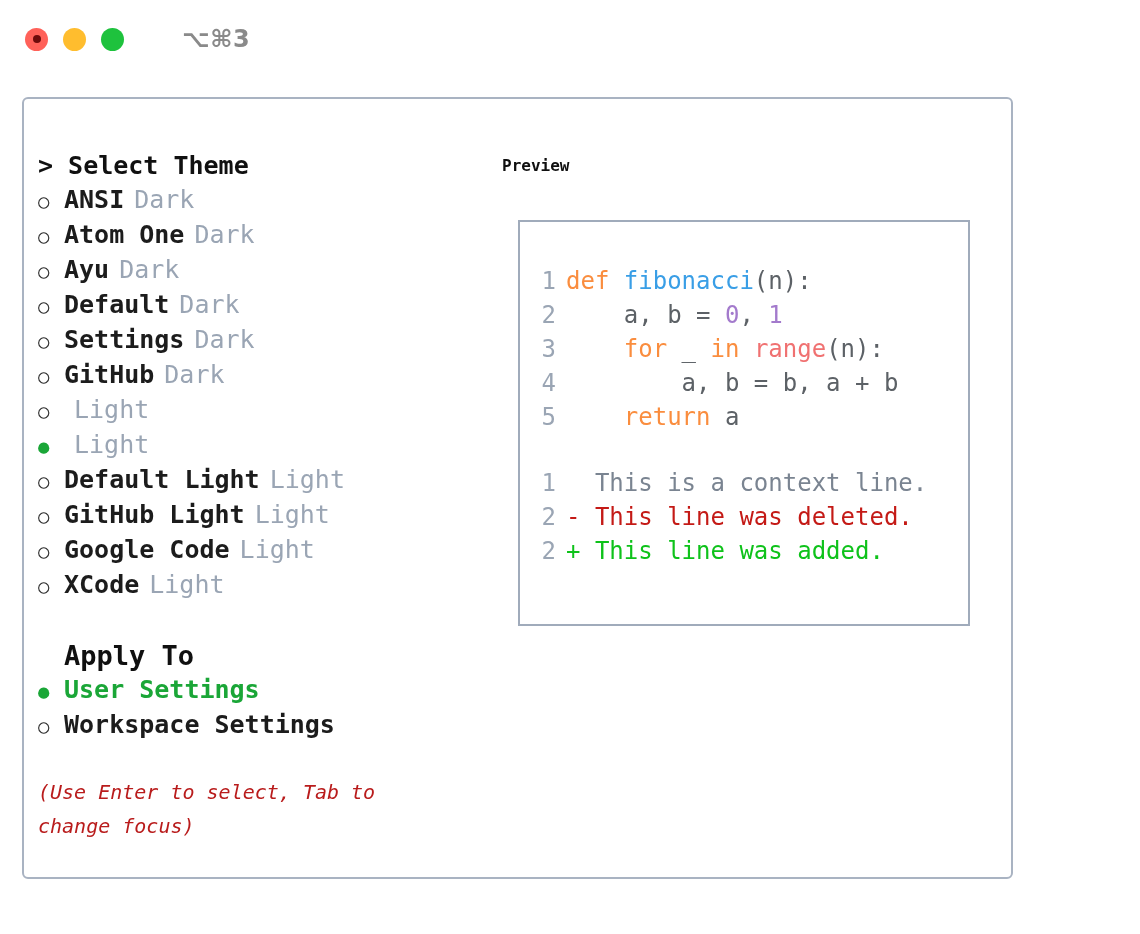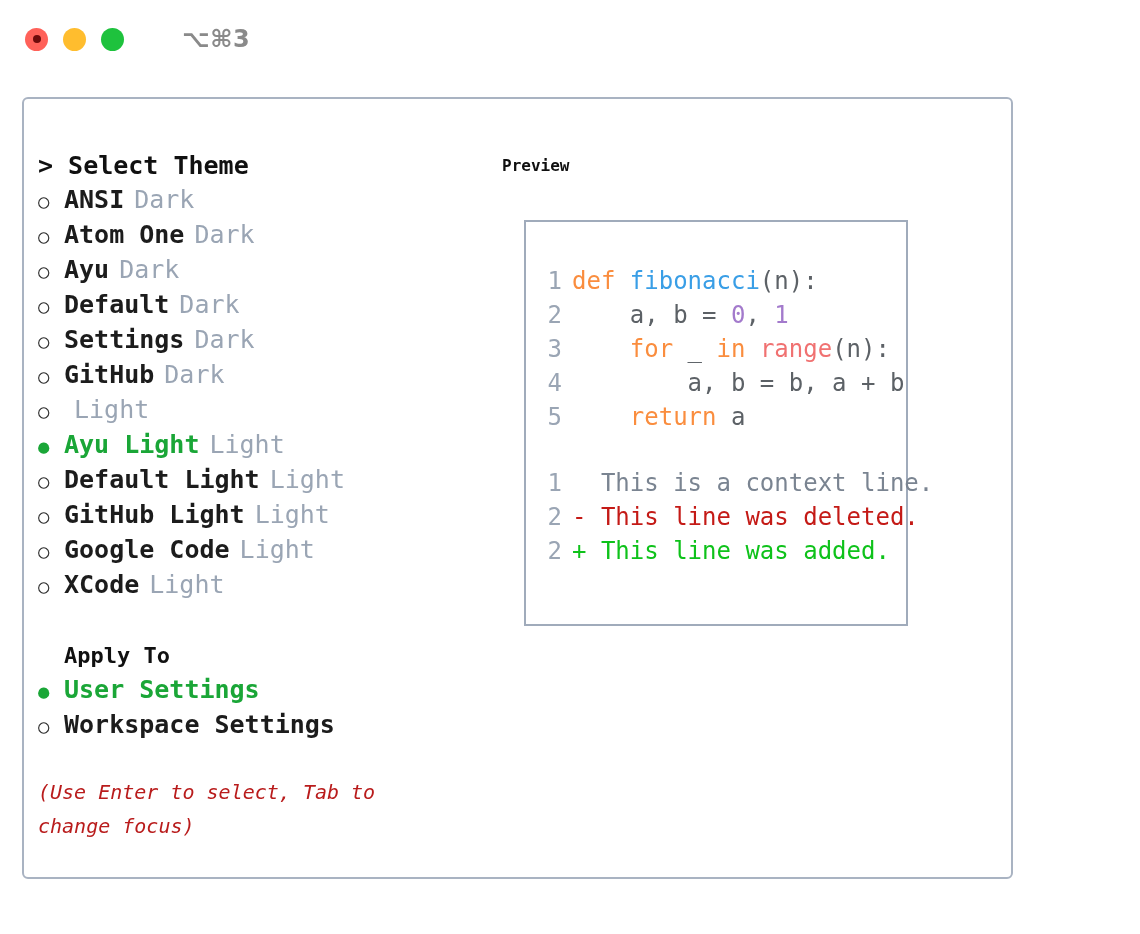--- a/index.html
+++ b/index.html
@@ -122,21 +122,21 @@
   .opt-label { font-weight: 700; }
   .opt.selected .opt-label { color: #1aa637; }
   .opt-suffix {
     color: #9aa5b4;
     margin-left: 10px;
     font-weight: 400;
   }
 
   .apply-block { margin-top: 36px; }
   .apply-title {
-    font-size: 22px;
+    font-size: 27px;
     font-weight: 700;
     color: #101010;
     line-height: 34px;
     padding-left: 26px;
     white-space: pre;
   }
 
   .hint {
     margin-top: 32px;
     color: #b91c1c;
@@ -155,22 +155,22 @@
   }
   .preview-title {
     font-size: 16px;
     font-weight: 700;
     color: #101010;
     line-height: 34px;
     white-space: pre;
   }
   .preview-box {
     margin-top: 37px;
-    margin-left: 22px;
-    width: 384px;
+    margin-left: 16px;
+    width: 452px;
     height: 406px;
     border: 2px solid #a0abbb;
     box-sizing: border-box;
     background: #ffffff;
     position: relative;
   }
   .code {
     position: absolute;
     left: 14px;
     top: 42px;
@@ -225,21 +225,21 @@
         <div class="section-title">&gt; Select Theme</div>
 
         <div class="opt-list" id="theme-list">
             <div class="opt"><span class="marker">○</span><span class="opt-label">ANSI</span><span class="opt-suffix">Dark</span></div>
             <div class="opt"><span class="marker">○</span><span class="opt-label">Atom One</span><span class="opt-suffix">Dark</span></div>
             <div class="opt"><span class="marker">○</span><span class="opt-label">Ayu</span><span class="opt-suffix">Dark</span></div>
             <div class="opt"><span class="marker">○</span><span class="opt-label">Default</span><span class="opt-suffix">Dark</span></div>
             <div class="opt"><span class="marker">○</span><span class="opt-label">Settings</span><span class="opt-suffix">Dark</span></div>
             <div class="opt"><span class="marker">○</span><span class="opt-label">GitHub</span><span class="opt-suffix">Dark</span></div>
             <div class="opt"><span class="marker">○</span><span class="opt-suffix">Light</span></div>
-            <div class="opt selected"><span class="marker">●</span><span class="opt-label">Ayu Light</span><span class="opt-suffix">Light</span></div>
+            <div class="opt selected"><span class="marker">●</span><span class="opt-suffix">Light</span></div>
             <div class="opt"><span class="marker">○</span><span class="opt-label">Default Light</span><span class="opt-suffix">Light</span></div>
             <div class="opt"><span class="marker">○</span><span class="opt-label">GitHub Light</span><span class="opt-suffix">Light</span></div>
             <div class="opt"><span class="marker">○</span><span class="opt-label">Google Code</span><span class="opt-suffix">Light</span></div>
             <div class="opt"><span class="marker">○</span><span class="opt-label">XCode</span><span class="opt-suffix">Light</span></div>
           </div>
 
         <div class="apply-block">
           <div class="apply-title">Apply To</div>
           <div id="apply-list">
               <div class="opt selected"><span class="marker">●</span><span class="opt-label">User Settings</span></div>

